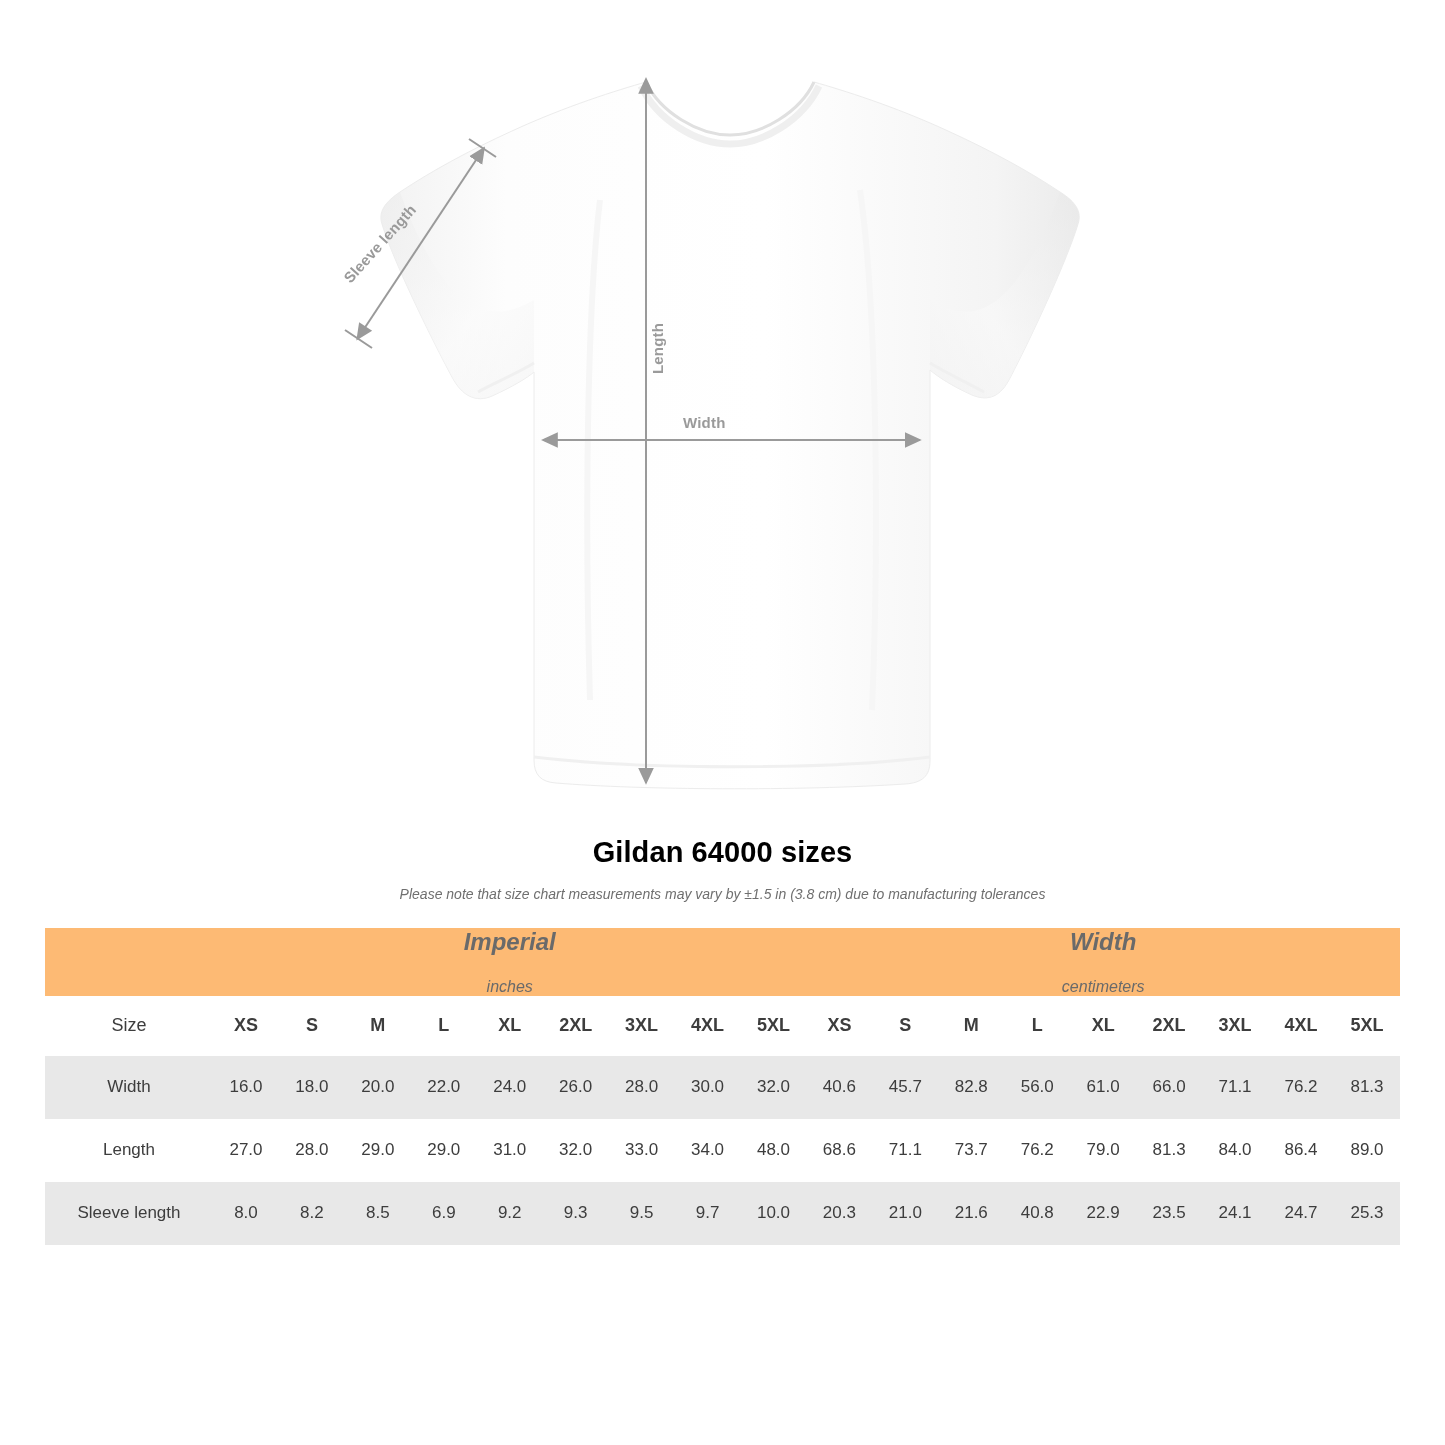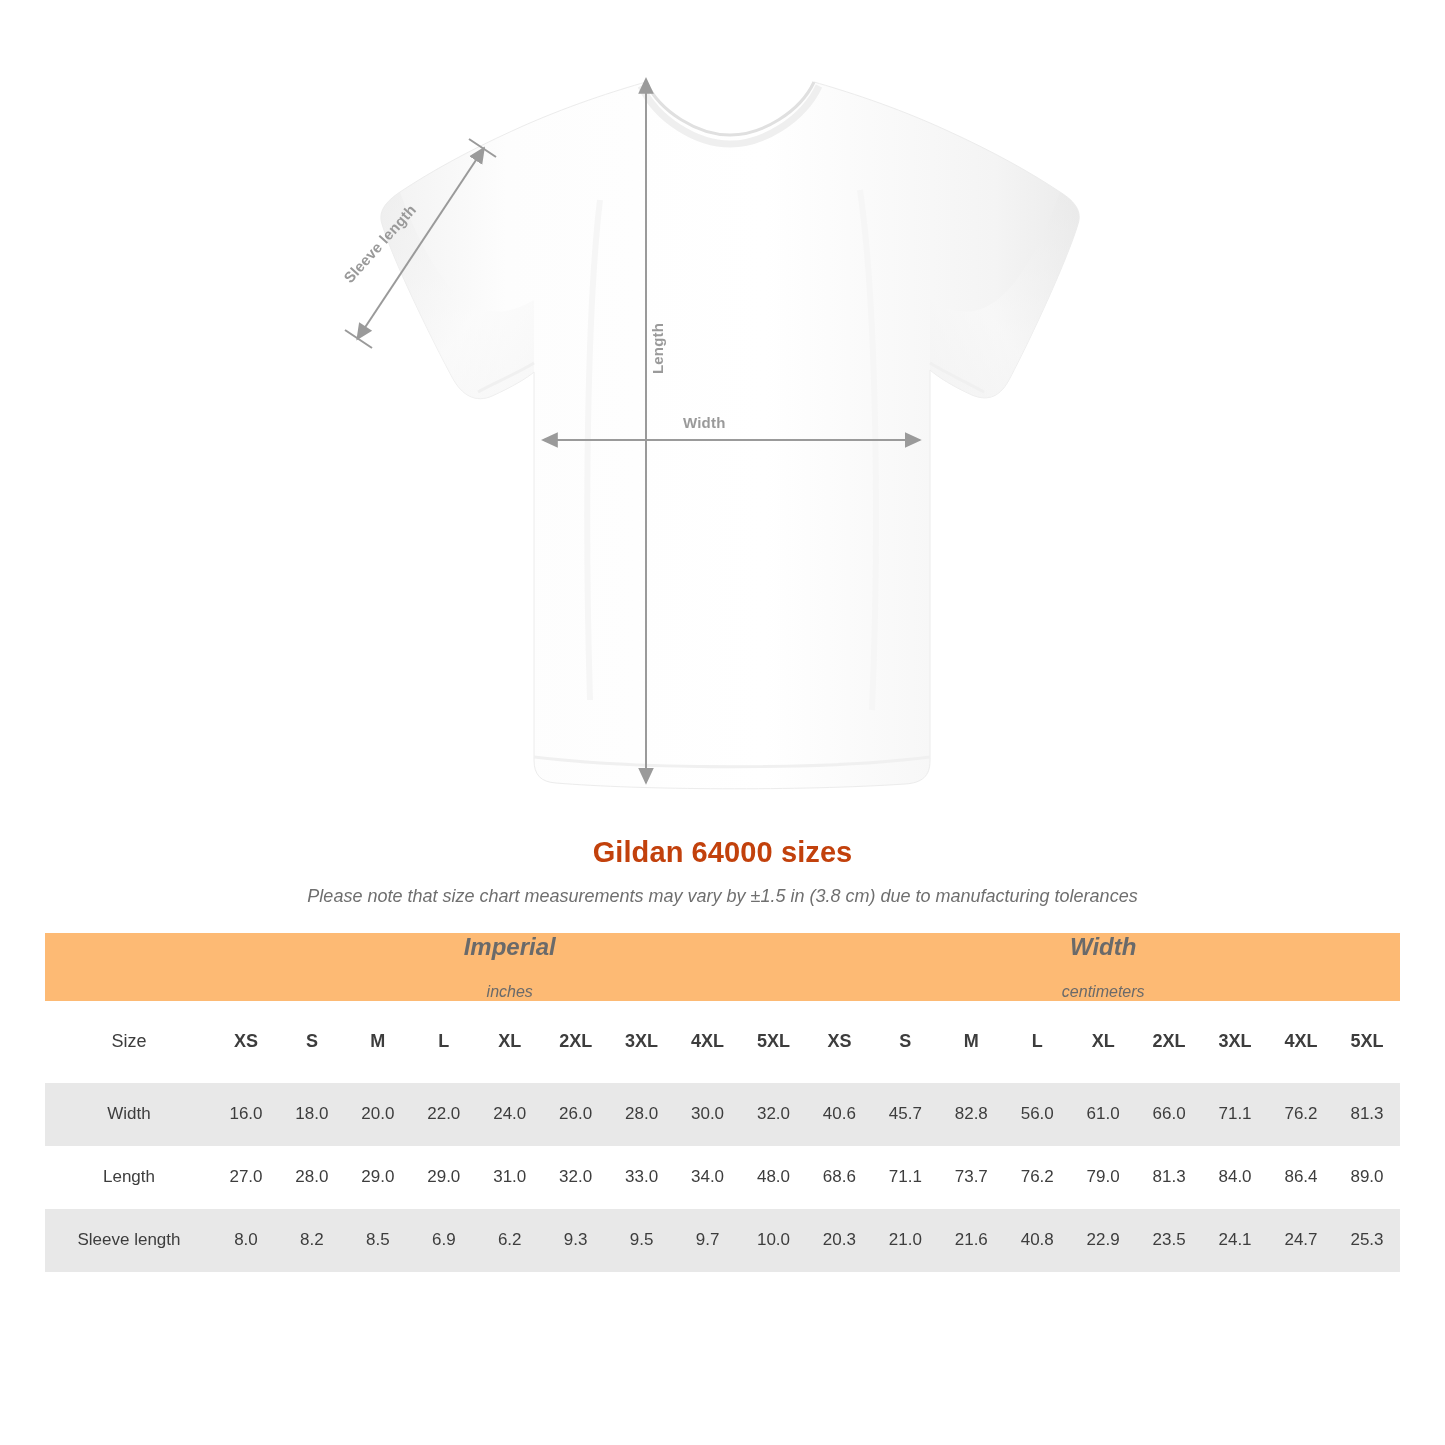--- a/index.html
+++ b/index.html
@@ -57,26 +57,26 @@
   }
 
   
   .title-block {
     text-align: center;
     margin-top: 6px;
   }
   .chart-title {
     font-size: 29px;
     font-weight: bold;
-    color: #c2410c;
+    color: #000000;
     margin: 0;
     letter-spacing: .1px;
   }
   .chart-note {
-    font-size: 18px;
+    font-size: 14px;
     font-style: italic;
     color: #6f6f6f;
     margin-top: 17px;
   }
 
   
   .table-wrap {
     margin-top: 26px;
     padding: 0 45px;
   }
@@ -109,21 +109,21 @@
   .unit-sub {
     font-size: 16px;
     font-style: italic;
     color: #6a6a6a;
     margin-top: 22px;
   }
   tr.row-sizes td {
     background: #ffffff;
     font-weight: bold;
     font-size: 18px;
-    height: 82px;
+    height: 60px;
   }
   tr.row-sizes td.rowlabel {
     font-weight: normal;
     font-size: 18px;
   }
   tr.band-grey td {
     background: #e8e8e8;
   }
   tr.band-white td {
     background: #ffffff;
@@ -323,21 +323,21 @@
           <td>86.4</td>
           <td>89.0</td>
         </tr>
 
         <tr class="band-grey">
           <td class="rowlabel">Sleeve length</td>
           <td>8.0</td>
           <td>8.2</td>
           <td>8.5</td>
           <td>6.9</td>
-          <td>6.2</td>
+          <td>9.2</td>
           <td>9.3</td>
           <td>9.5</td>
           <td>9.7</td>
           <td>10.0</td>
           <td>20.3</td>
           <td>21.0</td>
           <td>21.6</td>
           <td>40.8</td>
           <td>22.9</td>
           <td>23.5</td>

